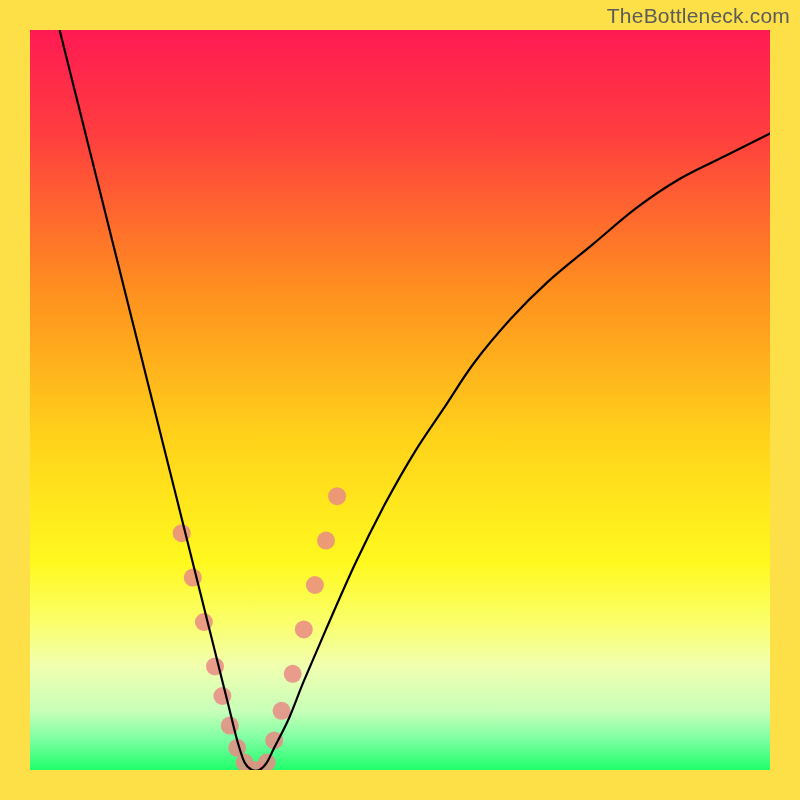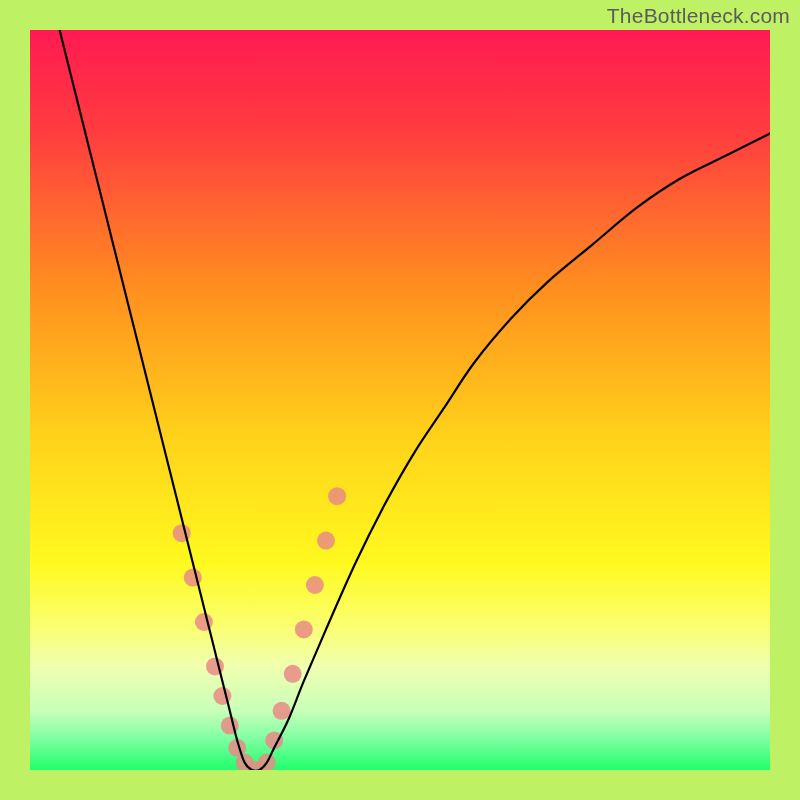--- a/index.html
+++ b/index.html
@@ -10,21 +10,21 @@
     background: #000;
     overflow: hidden;
     font-family: Arial, Helvetica, sans-serif;
   }
   .frame {
     position: absolute;
     left: 0;
     top: 0;
     width: 800px;
     height: 800px;
-    background: #bef264;
+    background: #fde047;
   }
   .plot {
     position: absolute;
     left: 30px;
     top: 30px;
     width: 740px;
     height: 740px;
     overflow: hidden;
   }
   .gradient {

